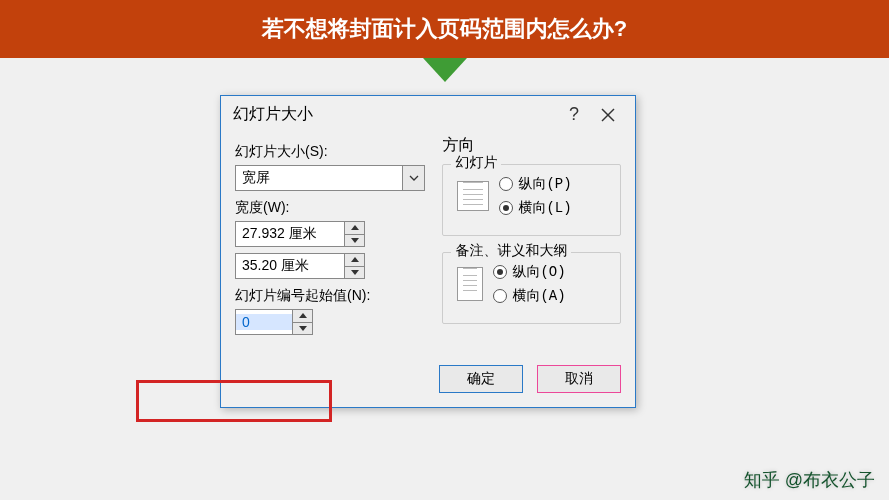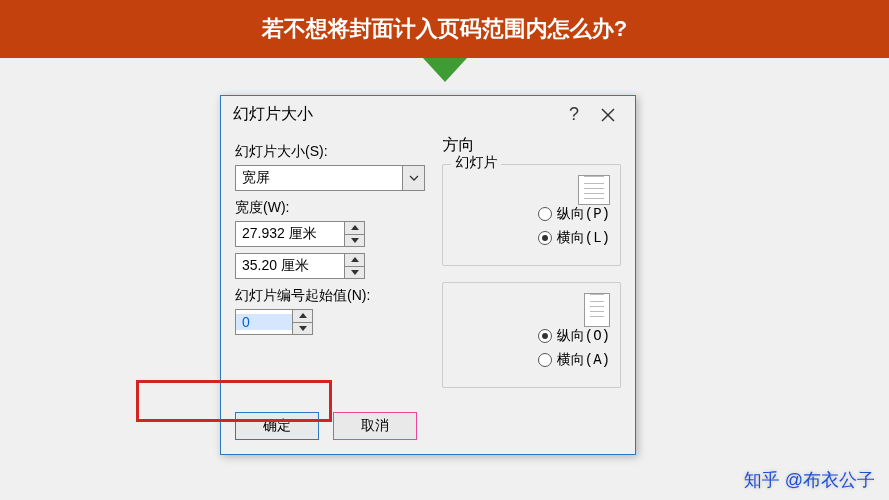--- a/index.html
+++ b/index.html
@@ -125,61 +125,61 @@
     position: absolute;
     top: -11px; left: 8px;
     background: #f0f0f0;
     padding: 0 4px;
     font-size: 14px;
   }
   .direction-head {
     font-size: 16px;
     margin-bottom: 6px;
   }
-  .orient-row { display: flex; align-items: flex-end; margin-bottom: 8px; flex-direction: column;}
+  .orient-row { display: flex; align-items: center; gap: 10px; margin-bottom: 8px;}
   .page-icon {
     width: 32px; height: 30px;
     border: 1px solid #999;
     background: #fff;
     margin-left: 4px;
     position: relative;
   }
   .page-icon::before, .page-icon .line {
     content: ""; position: absolute; left: 5px; right: 5px; height: 1px; background: #bbb;
   }
   .page-icon .l1{top:7px;} .page-icon .l2{top:12px;} .page-icon .l3{top:17px;} .page-icon .l4{top:22px;}
   .page-icon.tall { width: 26px; height: 34px; }
   .radio-col { display: flex; flex-direction: column; gap: 6px; font-size: 14px;}
   .radio-col label { display: flex; align-items: center; gap: 5px; cursor: pointer;}
   .radio {
     width: 14px; height: 14px; border: 1px solid #555; border-radius: 50%; display: inline-flex; align-items:center; justify-content:center; background:#fff;
   }
   .radio.checked::after { content:""; width:6px;height:6px;border-radius:50%;background:#333;}
   .btn-row {
-    display: flex; gap: 14px;
+    display: flex; justify-content: flex-end; gap: 14px;
     padding: 10px 14px 14px;
   }
   .btn {
     width: 84px; height: 28px;
     border: 1px solid #ec4899;
     background: #e9e9e9;
     font-size: 14px;
     display: flex; align-items: center; justify-content: center;
     cursor: pointer;
   }
   .btn.primary { border: 1.5px solid #2a79c7; }
   .watermark {
     position: absolute;
     right: 14px; bottom: 8px;
     color: rgba(255,255,255,0.85);
     font-size: 18px;
     text-shadow: 0 0 4px rgba(0,0,0,0.2);
     mix-blend-mode: normal;
   }
-  .watermark { color: #1d4ed8; }
+  .watermark { color: #14532d; }
 </style>
 </head>
 <body>
 
 <div class="banner">
   <span>若不想将封面计入页码范围内怎么办?</span>
   <div class="banner-arrow"></div>
 </div>
 
 <div class="dialog">
@@ -264,20 +264,21 @@
             </label>
             <label>
               <span class="radio checked"></span>
               <span>横向(L)</span>
             </label>
           </div>
         </div>
       </div>
 
       <div class="grp" style="margin-top:16px;">
+        <span class="grp-title">备注、讲义和大纲</span>
         <div class="orient-row">
           <div class="page-icon tall">
             <span class="line l1"></span>
               <span class="line l2"></span>
               <span class="line l3"></span>
               <span class="line l4"></span>
           </div>
           <div class="radio-col">
             <label>
               <span class="radio checked"></span>

